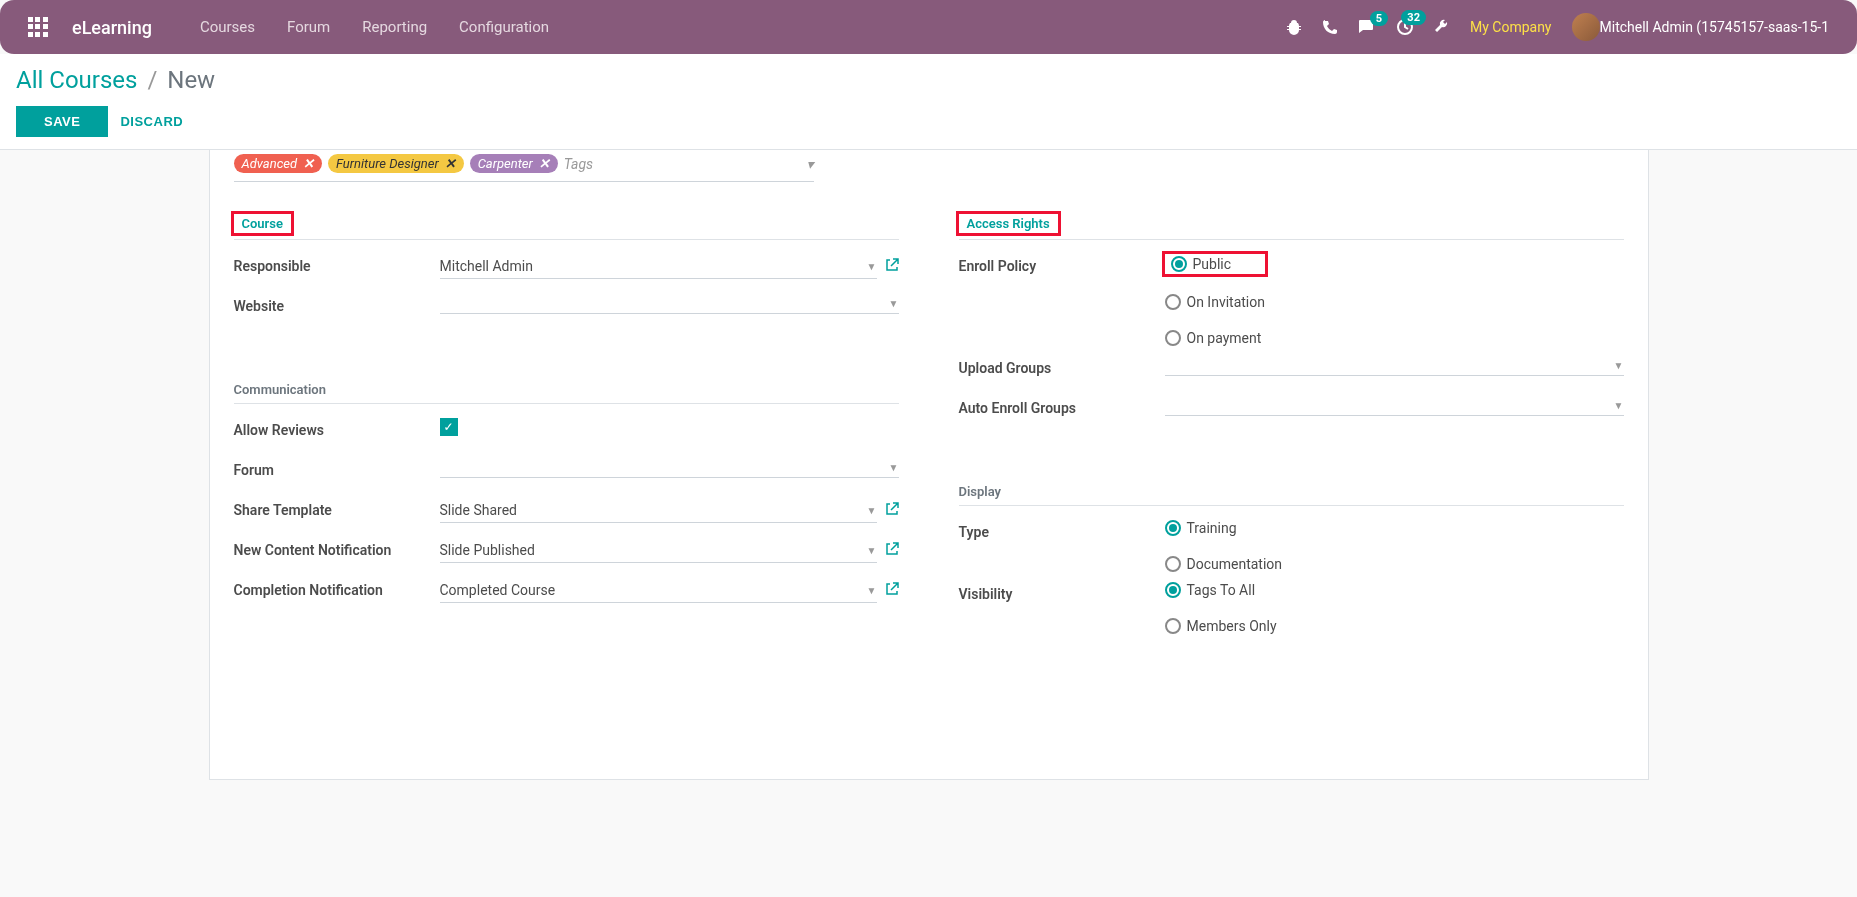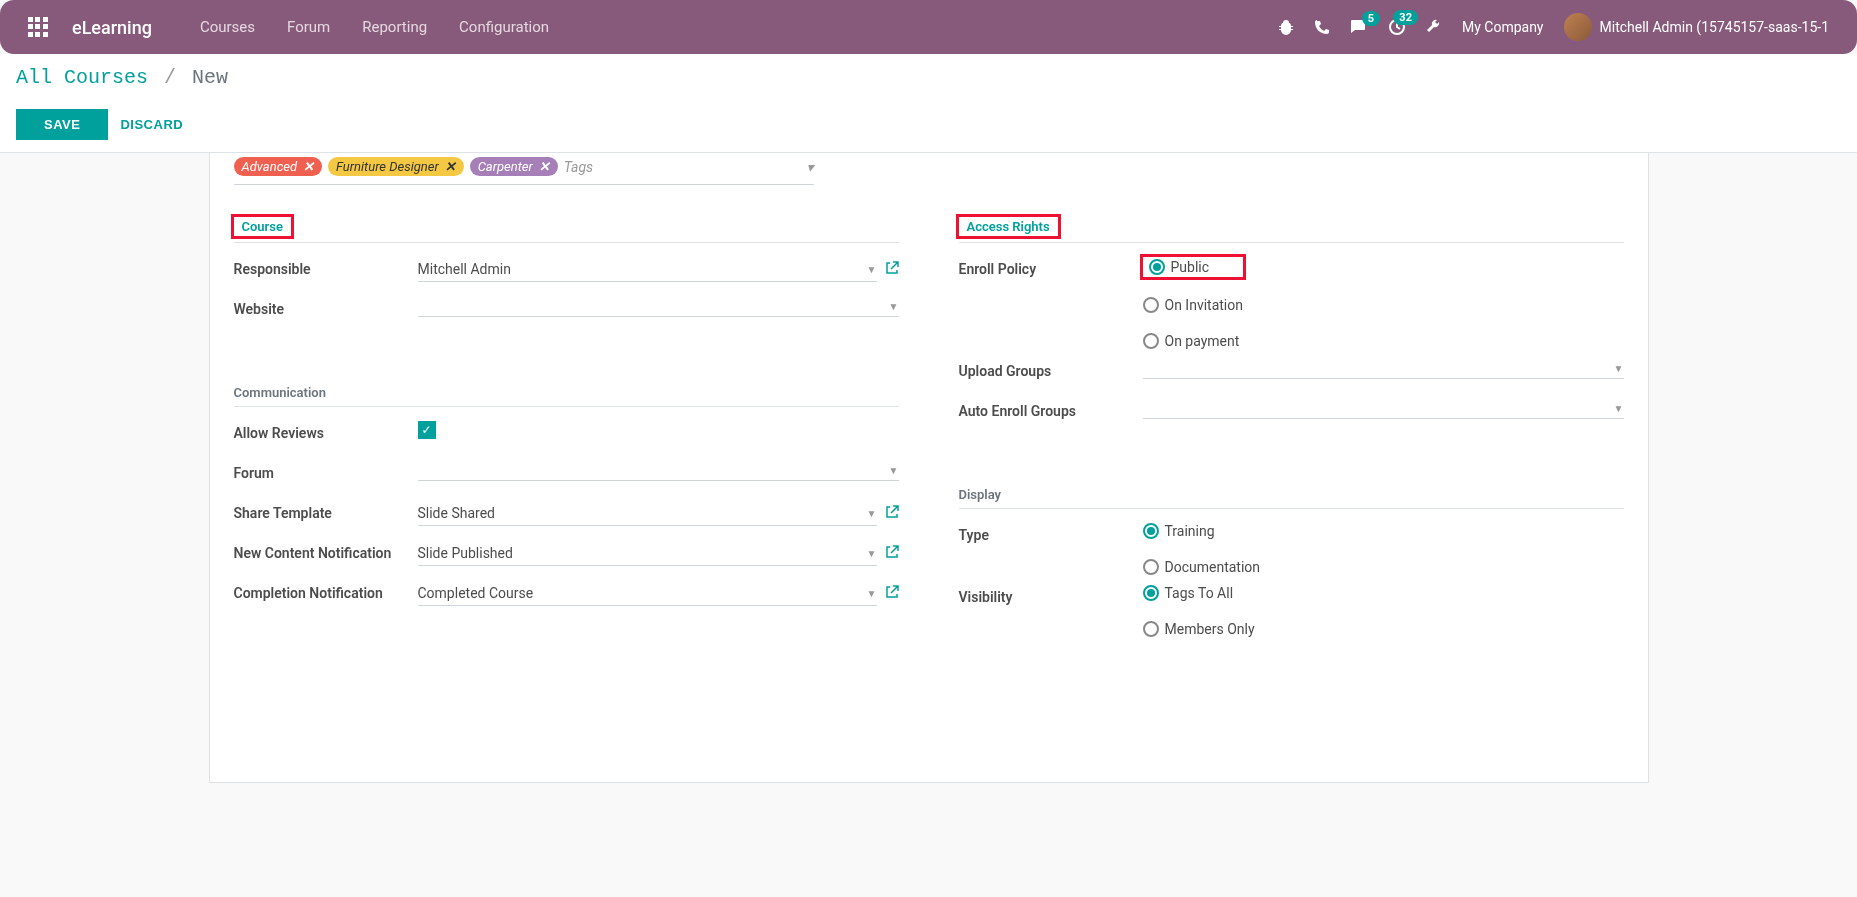--- a/index.html
+++ b/index.html
@@ -9,27 +9,27 @@
     .navbar { background: #875a7b; color: #fff; height: 54px; display: flex; align-items: center; padding: 0 28px; border-radius: 14px; }
     .navbar-left { display: flex; align-items: center; gap: 24px; }
     .apps-icon { width: 20px; height: 20px; display: grid; grid-template-columns: repeat(3, 1fr); grid-template-rows: repeat(3, 1fr); gap: 2px; cursor: pointer; }
     .apps-icon span { background: #fff; width: 5px; height: 5px; }
     .app-name { font-size: 18px; font-weight: 500; color: #fff; }
     .nav-menu { display: flex; gap: 32px; margin-left: 24px; }
     .nav-menu a { color: #e5d8e0; text-decoration: none; font-size: 15px; cursor: pointer; }
     .navbar-right { margin-left: auto; display: flex; align-items: center; gap: 20px; }
     .nav-icon { color: #fff; cursor: pointer; font-size: 16px; position: relative; display: flex; align-items: center; }
     .badge { position: absolute; top: -8px; right: -12px; background: #00a09d; color: #fff; border-radius: 10px; padding: 1px 6px; font-size: 11px; font-weight: bold; }
-    .user-menu { display: flex; align-items: center; gap: 8px; cursor: pointer; justify-content: center; }
+    .user-menu { display: flex; align-items: center; cursor: pointer; justify-content: center; }
     .avatar { width: 28px; height: 28px; border-radius: 50%; background: linear-gradient(135deg, #c08050, #8a5a3a); display: inline-block; }
-    .company-name { color: #ffffff; cursor: pointer; }
+    .company-name { color: #fde047; cursor: pointer; }
     
     
     .control-panel { background: #fff; border-bottom: 1px solid #dee2e6; padding: 12px 16px; }
-    .breadcrumb { font-size: 20px; margin-bottom: 20px; font-family: Liberation Mono, monospace; }
+    .breadcrumb { font-size: 24px; margin-bottom: 12px; }
     .breadcrumb a { color: #00a09d; text-decoration: none; cursor: pointer; }
     .breadcrumb .sep { color: #999; margin: 0 4px; }
     .breadcrumb .current { color: #6c757d; }
     .action-buttons { display: flex; gap: 12px; align-items: center; }
     .btn-save { background: #00a09d; color: #fff; border: none; padding: 8px 28px; font-weight: bold; font-size: 13px; cursor: pointer; letter-spacing: 0.5px; }
     .btn-discard { background: none; border: none; color: #00a09d; font-weight: bold; font-size: 13px; cursor: pointer; letter-spacing: 0.5px; }
     
     
     .content-area { display: flex; justify-content: center; padding: 0; }
     .form-sheet { background: #fff; width: 1440px; max-width: 100%; border-left: 1px solid #dee2e6; border-right: 1px solid #dee2e6; border-bottom: 1px solid #dee2e6; padding: 0 24px 40px 24px; min-height: 630px; }
@@ -54,21 +54,21 @@
     .form-columns { display: flex; gap: 60px; margin-top: 24px; }
     .form-col { flex: 1; }
     
     
     .section-header { color: #00a09d; font-size: 13px; font-weight: 600; padding-bottom: 6px; border-bottom: 1px solid #dee2e6; margin-bottom: 14px; margin-top: 8px; }
     .section-header.plain { color: #6c757d; }
     .section-highlight { display: inline-block; outline: 3px solid #e13; padding: 2px 8px; }
     
     
     .form-row { display: flex; align-items: flex-start; margin-bottom: 10px; min-height: 30px; }
-    .form-label { width: 184px; font-weight: 600; color: #4c4c4c; padding-top: 4px; font-size: 14px; }
+    .form-label { width: 206px; font-weight: 600; color: #4c4c4c; padding-top: 4px; font-size: 14px; }
     .form-field { flex: 1; display: flex; align-items: center; gap: 8px; }
     .input-line { flex: 1; border: none; border-bottom: 1px solid #ced4da; padding: 4px 0; font-size: 14px; color: #4c4c4c; background: transparent; display: flex; align-items: center; }
     .input-line .caret { margin-left: auto; color: #999; font-size: 10px; cursor: pointer; }
     .ext-link { color: #00a09d; cursor: pointer; font-size: 14px; }
     
     
     .checkbox { width: 18px; height: 18px; background: #00a09d; display: inline-flex; align-items: center; justify-content: center; color: #fff; font-size: 12px; cursor: pointer; }
     
     
     .radio-group { display: flex; gap: 20px; flex-wrap: wrap; flex-direction: column; }

